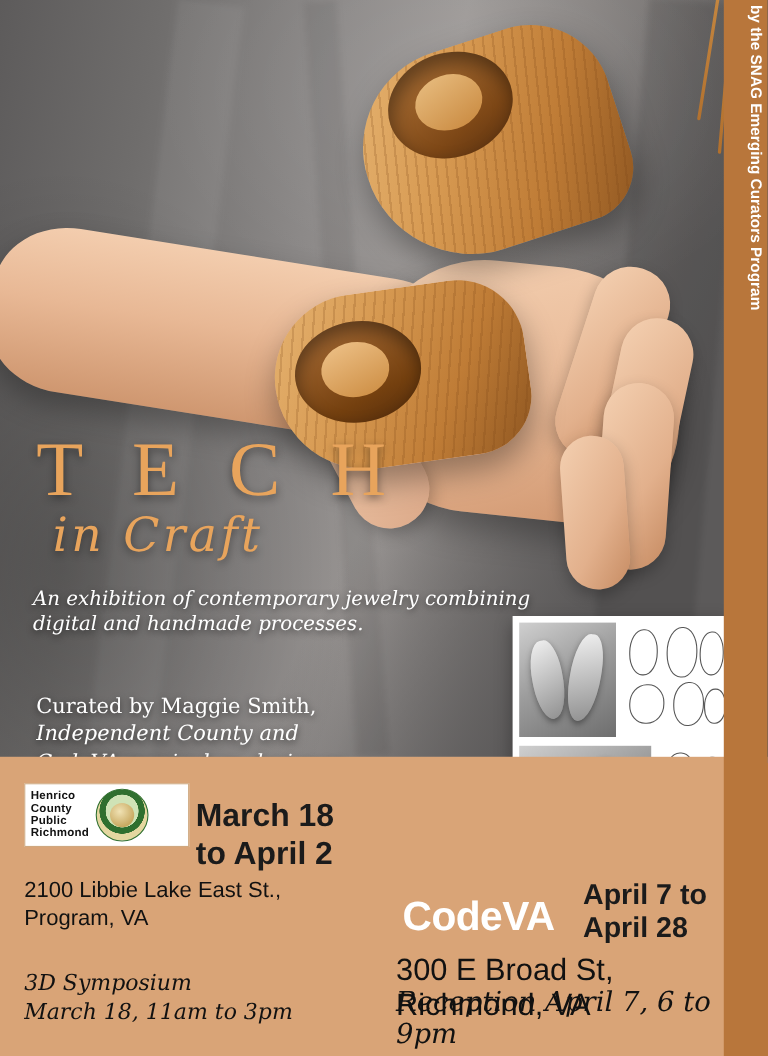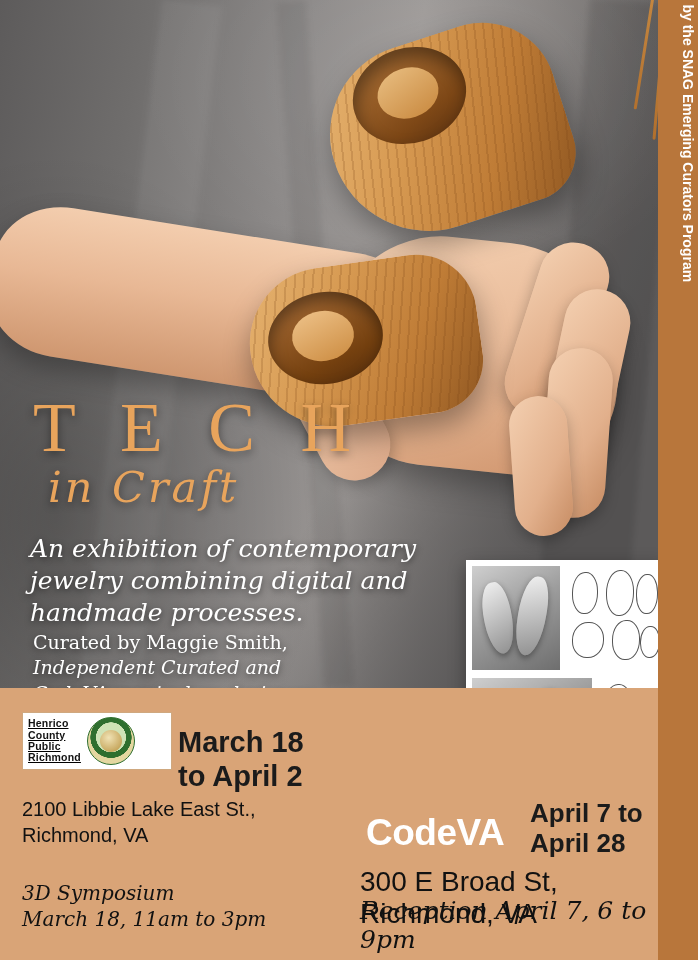--- a/index.html
+++ b/index.html
@@ -198,21 +198,21 @@
     color: #e8a45c;
     text-shadow: 0 3px 8px rgba(0,0,0,0.45);
   }
   .subtitle {
     position: absolute;
     left: 30px;
     top: 533px;
     width: 470px;
     font-family: "DejaVu Serif", serif;
     font-style: italic;
-    font-size: 25px;
+    font-size: 18px;
     line-height: 1.28;
     color: #ffffff;
     text-shadow: 0 2px 6px rgba(0,0,0,0.55);
   }
   .curator {
     position: absolute;
     left: 33px;
     top: 630px;
     width: 440px;
     font-family: "DejaVu Serif", serif;
@@ -293,21 +293,20 @@
   .lib-logo {
     position: absolute;
     left: 22px;
     top: 712px;
     width: 148px;
     height: 56px;
     background: #ffffff;
     border: 1px solid #cfa87f;
     display: flex;
     align-items: center;
-    text-decoration: underline;
   }
   .lib-logo .txt {
     font-size: 10.5px;
     font-weight: bold;
     line-height: 1.08;
     color: #111;
     padding-left: 5px;
     letter-spacing: .2px;
   }
   .lib-logo .seal {
@@ -428,21 +427,21 @@
   <div class="wood wood-bottom"></div>
   <div class="wood-bottom-hole"></div>
   <div class="wood-bottom-hole-inner"></div>
 
   <div class="title-tech">T E C H</div>
   <div class="title-incraft">in Craft</div>
   <div class="subtitle">An exhibition of contemporary jewelry combining digital and handmade processes.</div>
 
   <div class="curator">
     <div>Curated by Maggie Smith,</div>
-    <div class="it">Independent Curated and</div>
+    <div class="it">Independent County and</div>
     <div class="it">CodeVA curriculum designer</div>
   </div>
 
   <div class="art-panel">
     <div class="art-row">
       <div class="art-img">
         <div class="blob b1"></div>
         <div class="blob b2"></div>
       </div>
       <div class="sketch" style="left:100px;top:6px;width:24px;height:40px;"></div>
@@ -478,21 +477,21 @@
     <div class="seal"></div>
   </div>
 
   <div class="dates-left">
     <div>March 18</div>
     <div>to April 2</div>
   </div>
 
   <div class="addr-left">
     <div>2100 Libbie Lake East St.,</div>
-    <div>Richmond, VA</div>
+    <div>Program, VA</div>
   </div>
 
   <div class="symposium">
     <div>3D Symposium</div>
     <div>March 18, 11am to 3pm</div>
   </div>
 
   <div class="codeva">
     <span>Code</span><span class="va1">V</span><span class="va2">A</span>
   </div>

